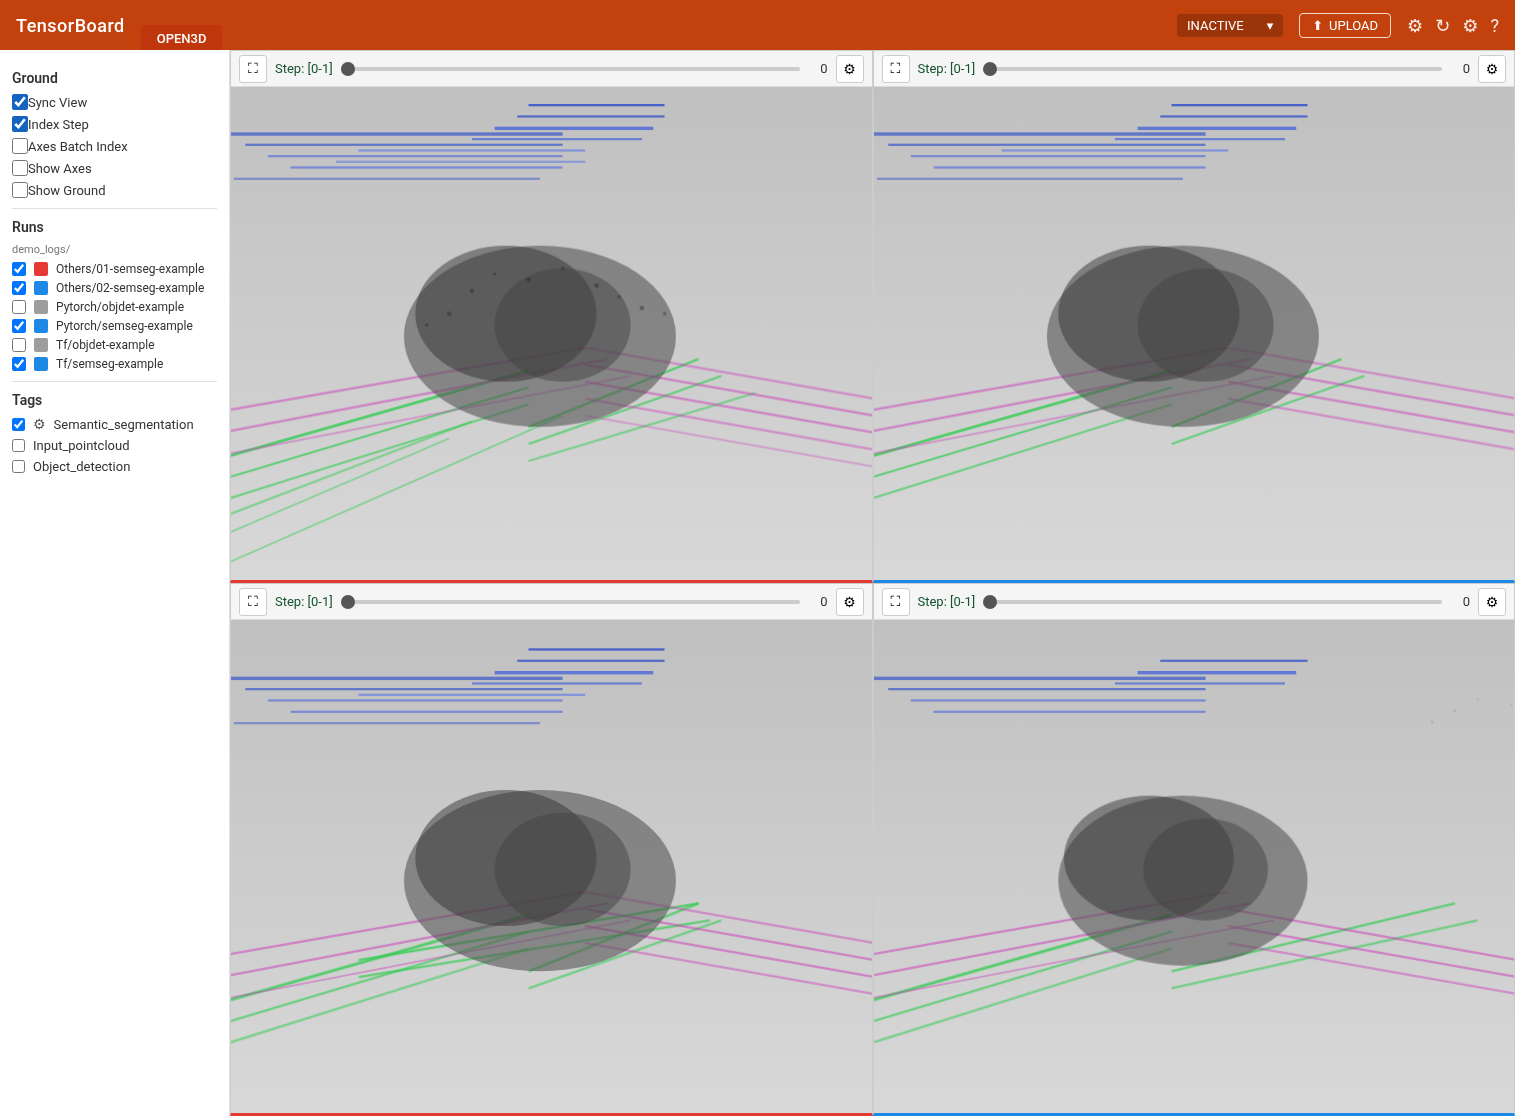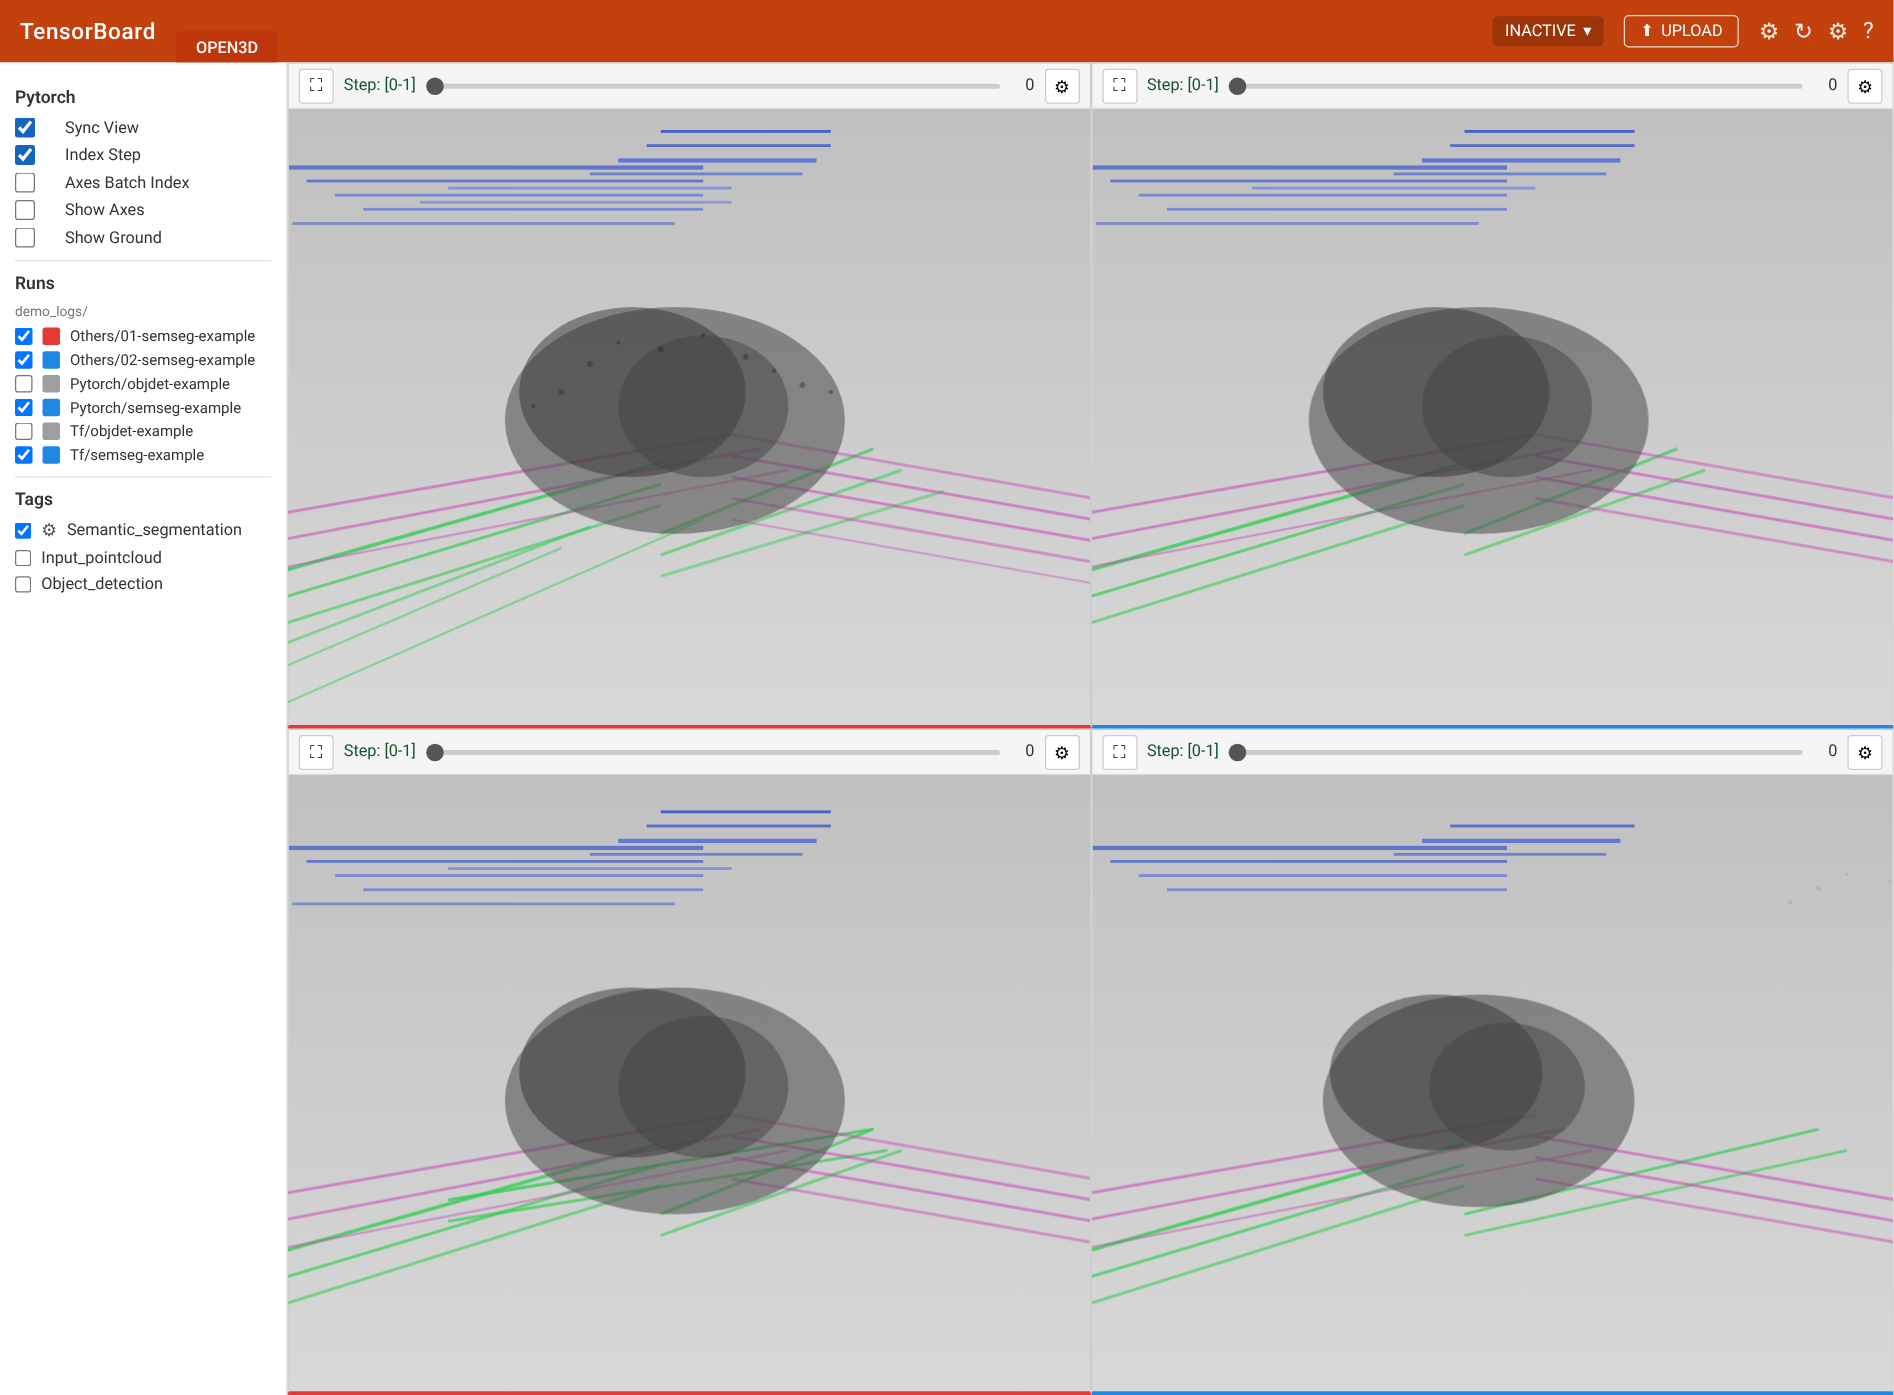--- a/index.html
+++ b/index.html
@@ -32,21 +32,21 @@
     }
     .header-spacer { flex: 1; }
     .header-inactive {
       display: flex;
       align-items: center;
       background: rgba(0,0,0,0.2);
       border-radius: 4px;
       padding: 4px 10px;
       color: #fff;
       font-size: 13px;
-      gap: 6px;
+      gap: 23px;
       cursor: pointer;
     }
     .header-upload {
       display: flex;
       align-items: center;
       background: transparent;
       border: 1.5px solid rgba(255,255,255,0.8);
       border-radius: 4px;
       padding: 4px 12px;
       color: #fff;
@@ -83,21 +83,21 @@
     .sidebar-section-title {
       font-size: 14px;
       font-weight: 600;
       color: #333;
       margin-bottom: 8px;
       margin-top: 4px;
     }
     .option-item {
       display: flex;
       align-items: center;
-      gap: 24px;
+      gap: 0;
       margin-bottom: 6px;
       font-size: 13px;
       color: #333;
     }
     .option-item input[type=checkbox] {
       width: 16px;
       height: 16px;
       accent-color: #1565C0;
       cursor: pointer;
     }
@@ -249,21 +249,21 @@
     <span title="Settings">⚙</span>
     <span title="Refresh">↻</span>
     <span title="More Settings">⚙</span>
     <span title="Help">?</span>
   </div>
 </header>
 
 <div class="app-body">
 
   <aside class="sidebar">
-    <div class="sidebar-section-title">Pytorch</div>
+    <div class="sidebar-section-title">Ground</div>
 
     <div class="option-item">
       <input type="checkbox" checked="" id="sync-view" style="">
       <label for="sync-view">Sync View</label>
     </div>
     <div class="option-item">
       <input type="checkbox" checked="" id="sync-step" style="">
       <label for="sync-step">Index Step</label>
     </div>
     <div class="option-item">

